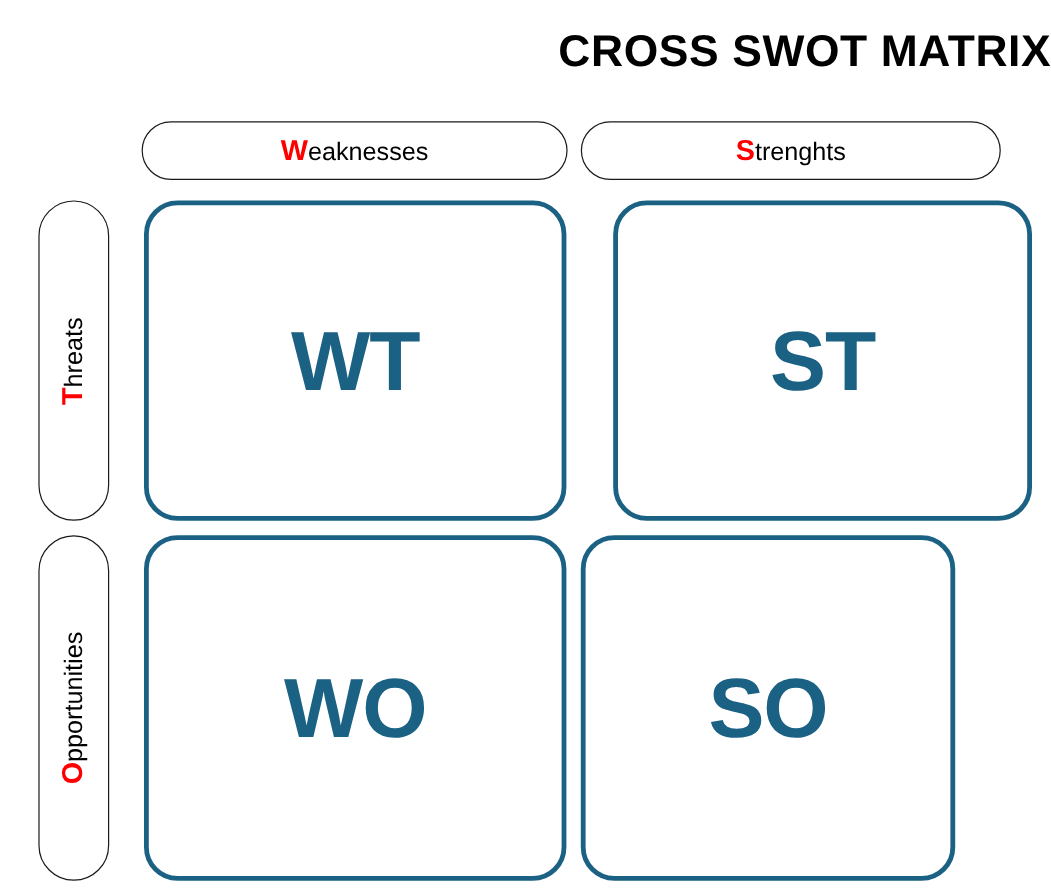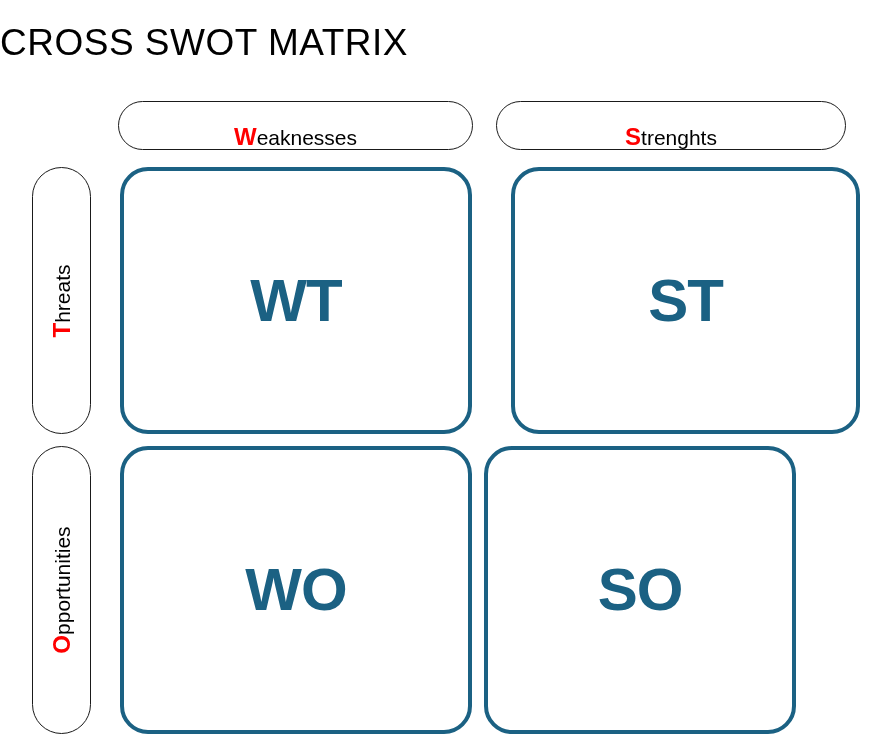--- a/index.html
+++ b/index.html
@@ -15,43 +15,43 @@
     font-family: "Liberation Sans", sans-serif;
     -webkit-font-smoothing: antialiased;
   }
 
   
   #matrix-title {
     position: absolute;
     left: 0;
     top: 21px;
     width: 876px;
-    text-align: left;
+    text-align: right;
     font-size: 37px;
-    font-weight: normal;
+    font-weight: bold;
     color: #000000;
     letter-spacing: 0.5px;
     line-height: 44px;
     white-space: nowrap;
   }
 
   
   .col-header {
     position: absolute;
     height: 49px;
     border: 1.6px solid #1a1a1a;
     border-radius: 26px;
     background: #ffffff;
     box-sizing: border-box;
     display: flex;
-    align-items: flex-end;
+    align-items: center;
     justify-content: center;
   }
   #col-header-weaknesses { left: 118px; top: 101px; width: 355px; }
-  #col-header-strengths  { left: 496px; top: 101px; width: 350px; }
+  #col-header-strengths  { left: 484px; top: 101px; width: 350px; }
 
   .pill-text {
     font-size: 21px;
     color: #000000;
     line-height: 1;
     white-space: nowrap;
   }
   .pill-initial {
     color: #ff0000;
     font-weight: bold;
@@ -89,21 +89,21 @@
     display: flex;
     align-items: center;
     justify-content: center;
   }
   #quadrant-wt { left: 120px; top: 167px; width: 352px; height: 267px; }
   #quadrant-st { left: 511px; top: 167px; width: 349px; height: 267px; }
   #quadrant-wo { left: 120px; top: 446px; width: 352px; height: 288px; }
   #quadrant-so { left: 484px; top: 446px; width: 312px; height: 288px; }
 
   .quadrant-label {
-    font-size: 60px;
+    font-size: 70px;
     font-weight: bold;
     color: #1b6183;
     line-height: 1;
     letter-spacing: -1px;
     user-select: none;
   }
 </style>
 </head>
 <body>
 

